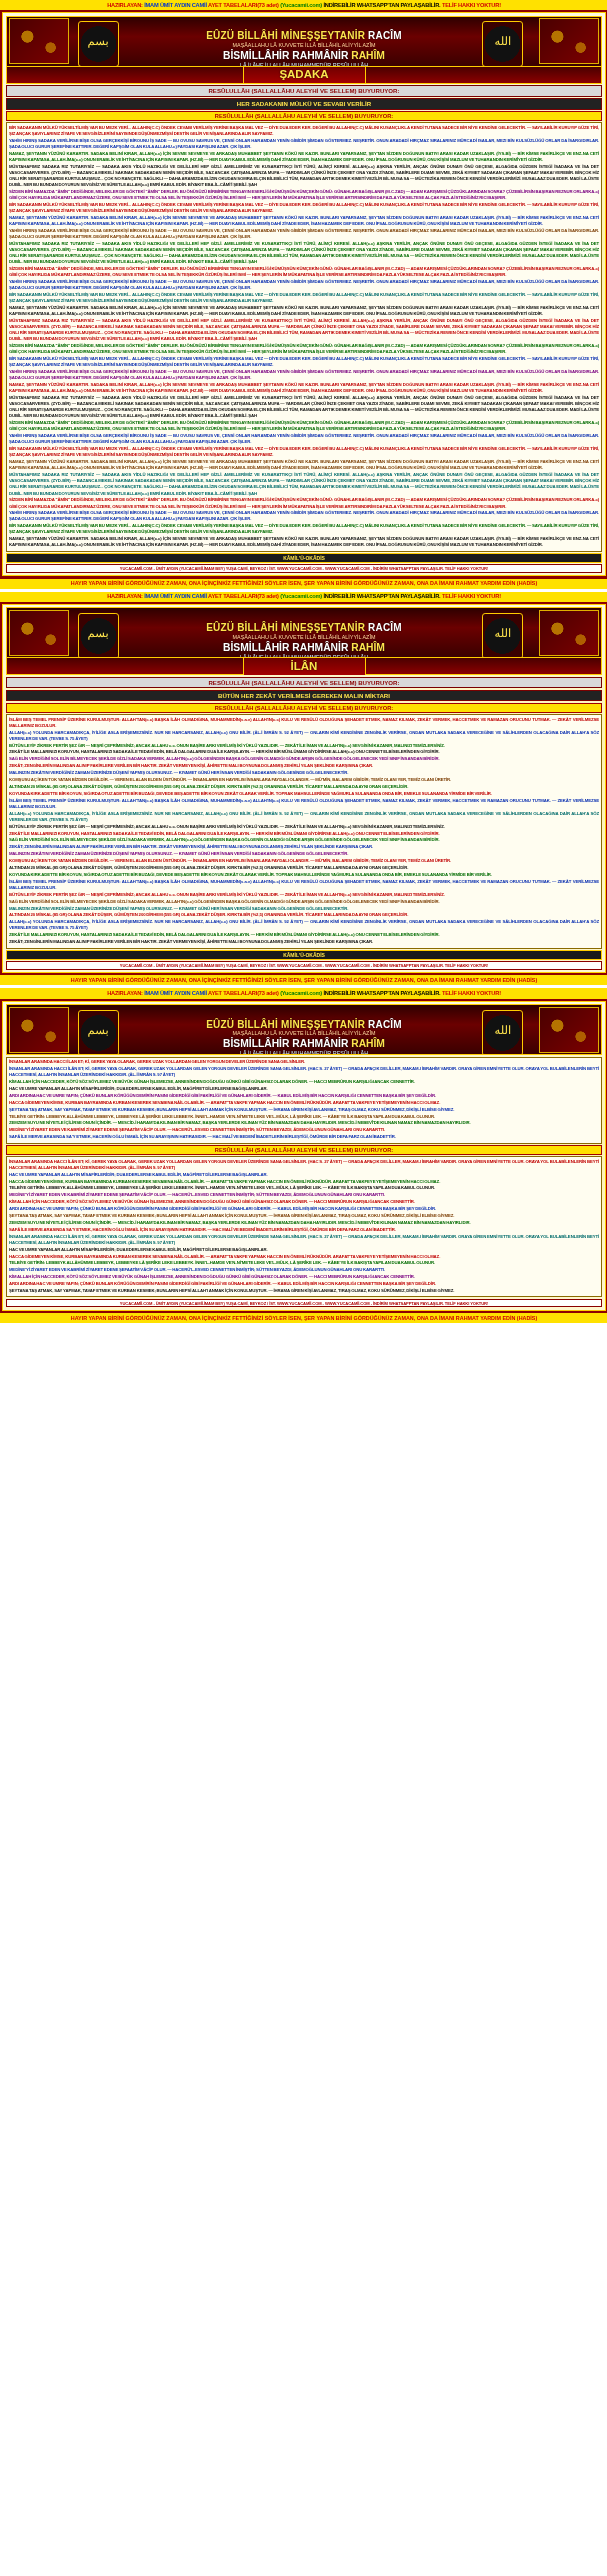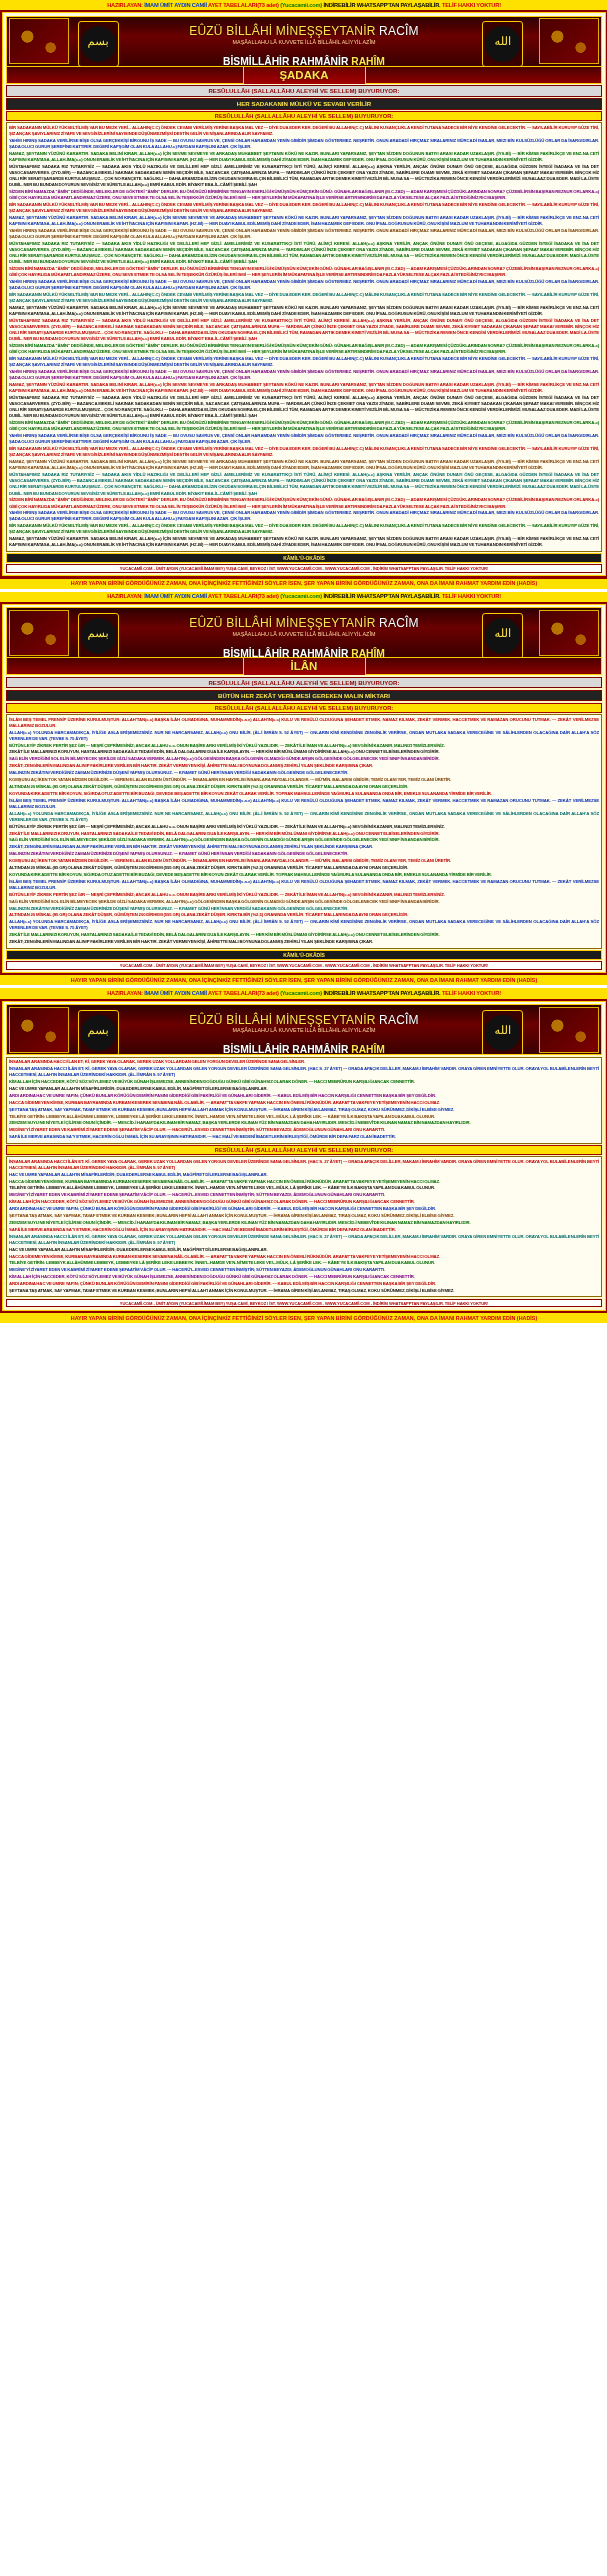--- a/index.html
+++ b/index.html
@@ -88,39 +88,39 @@
   }
   .orn-left { left: 2.3px; }
   .orn-right { right: 2.3px; }
   .orn-mid {
     position: absolute;
     left: 65px; right: 65px; top: 1.5px; bottom: 1.5px;
     text-align: center;
     color: #ffe44d;
   }
   .orn-title-1 {
-    font-size: 12px;
-    font-weight: normal;
+    font-size: 10px;
+    font-weight: bold;
     color: #ffe44d;
     letter-spacing: 0.2px;
-    margin-top: 6px;
+    margin-top: 12px;
     text-shadow: 0 0 1.5px #000;
   }
   .orn-title-1 .w { color: #ffffff; }
   .orn-sub {
     font-size: 5.4px;
     color: #ffd9a0;
     margin-top: 0.8px;
   }
   .orn-title-2 {
     font-size: 10.3px;
     font-weight: bold;
     color: #ffffff;
     text-shadow: 0 0 1.5px #000;
-    margin-top: 11px;
+    margin-top: 2px;
   }
   .orn-title-2 .y { color: #ffe44d; }
   .orn-line4 {
     font-size: 5.4px;
     color: #c9f0ff;
     margin-top: 0.8px;
   }
   .arabic-badge {
     position: absolute;
     top: 4.6px;
@@ -132,21 +132,21 @@
     font-size: 11.5px;
     line-height: 38px;
     text-align: center;
   }
   .arabic-badge.l { left: 71px; }
   .arabic-badge.r { right: 78px; }
 
   
   .section-title-row {
     display: flex;
-    align-items: flex-start;
+    align-items: center;
     background: linear-gradient(180deg,#4a0000,#8c0000);
     border: 0.8px solid #ffcc00;
     border-top: none;
     height: 17px;
   }
   .section-title-side {
     flex: 1;
     background: linear-gradient(180deg,#2c0000,#5e0000);
   }
   .section-title {

